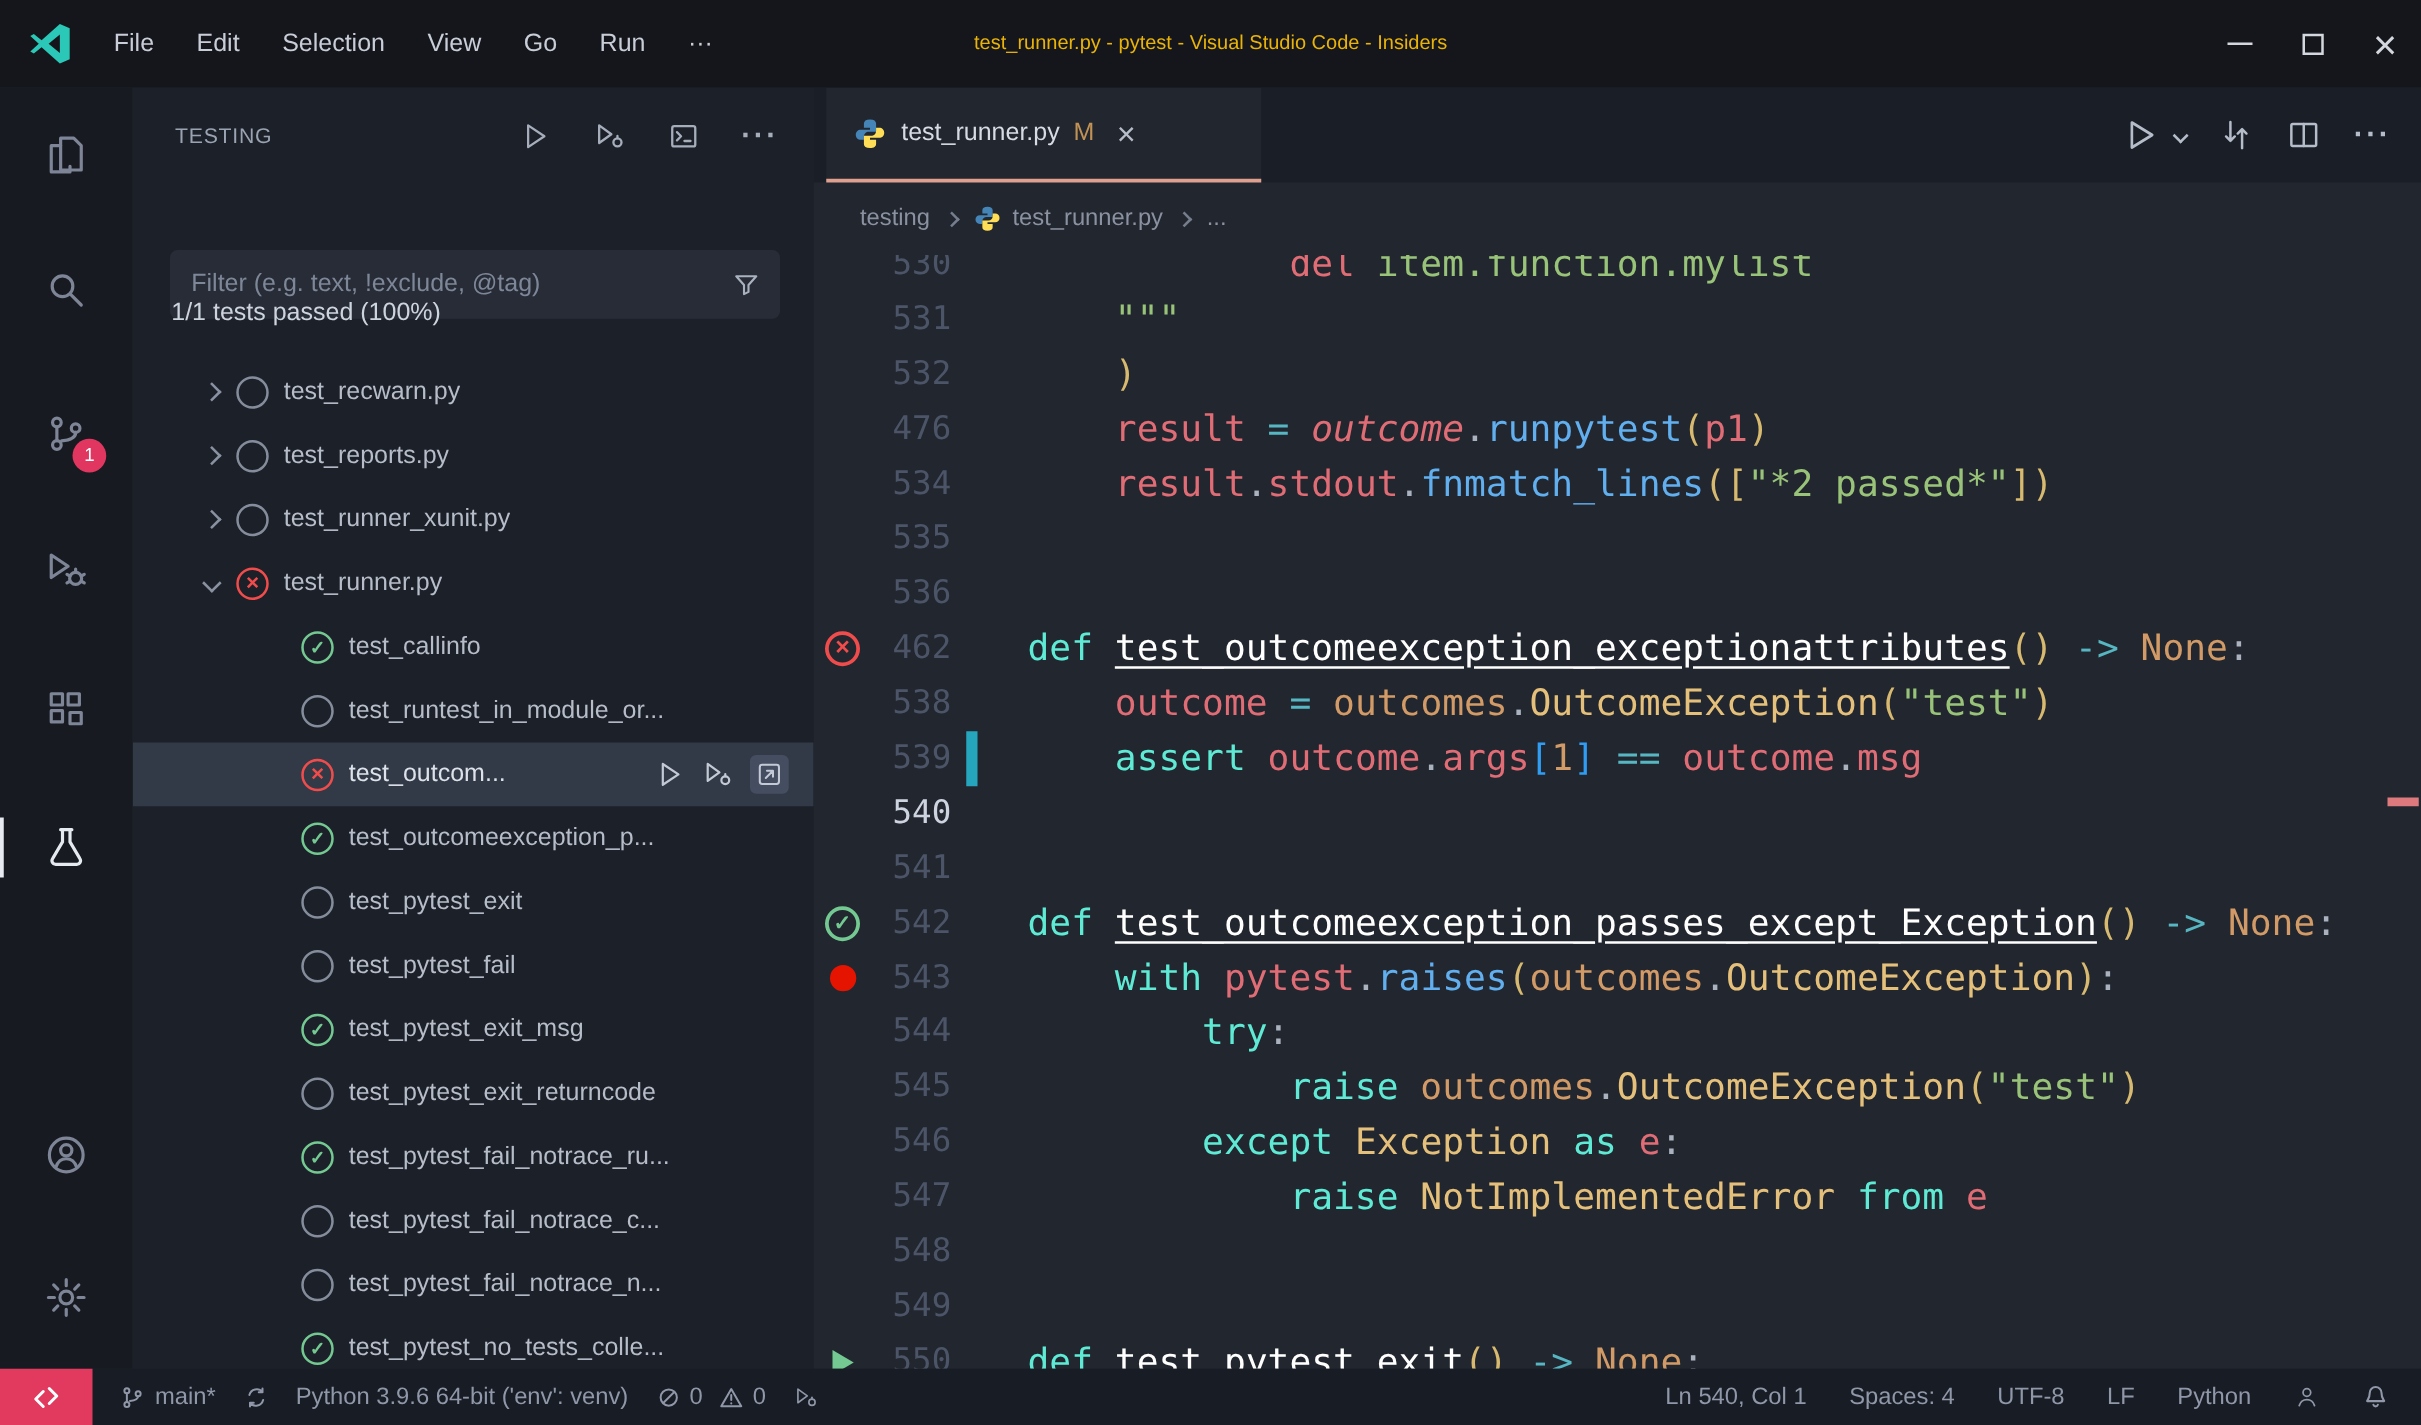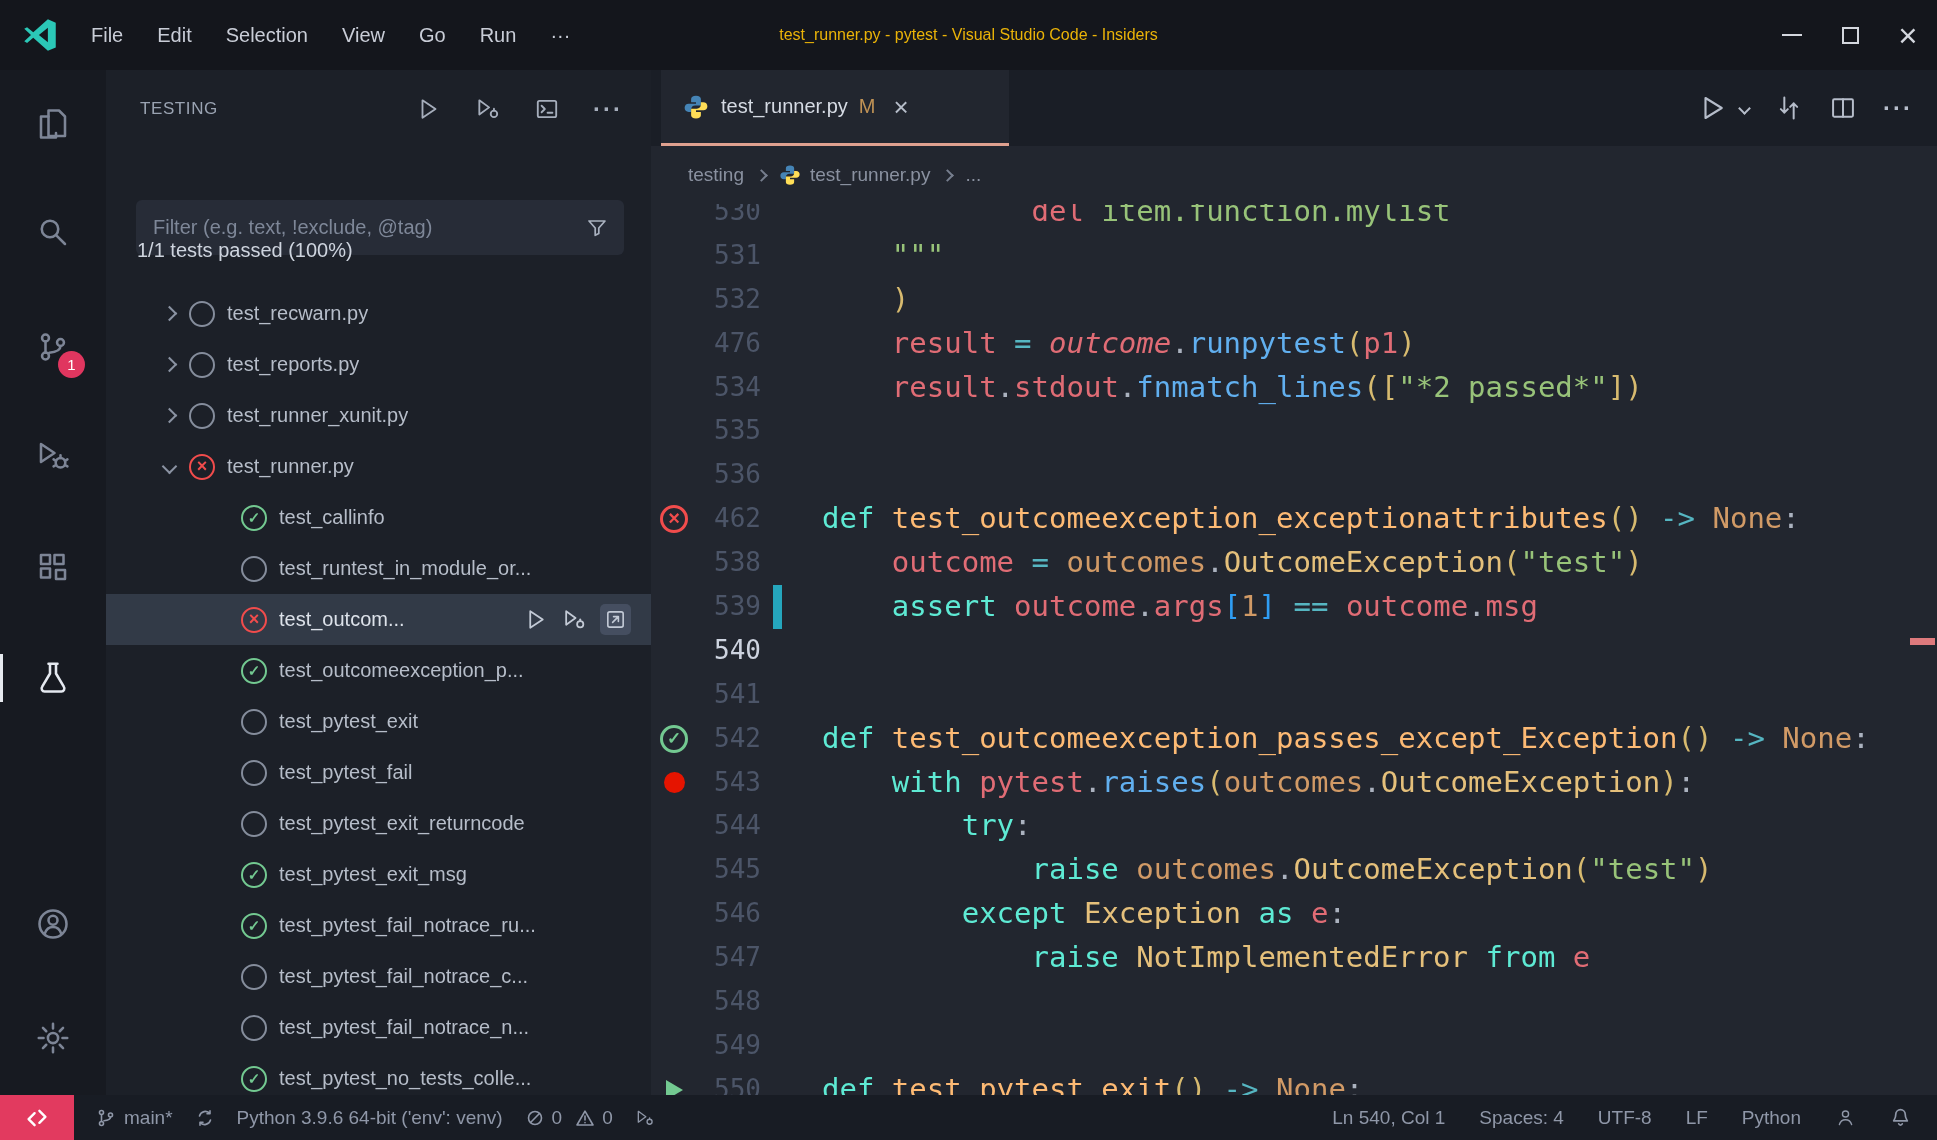--- a/index.html
+++ b/index.html
@@ -90,21 +90,21 @@
   .gi-bp   { width:21px; height:21px; border-radius:50%; background:#e51400; }
   .gi-run  { width:0; height:0; border-left:17px solid #73c991; border-top:10px solid transparent; border-bottom:10px solid transparent; }
   .lnum { width:64px; text-align:right; color:#4c5568; font-size:26px; flex:none; }
   .cl.active .lnum { color:#cdd3df; }
   .gitbar { width:9px; height:43.9px; margin-left:12px; flex:none; }
   .gitbar.mod { background:#25a6bd; }
   .ltext { margin-left:40px; white-space:pre; }
   .tk-d  { color:#abb2bf; }
   .tk-k  { color:#5eead4; }
   .tk-f  { color:#61afef; }
-  .tk-fd { color:#fdba74; text-underline-offset:5px;text-align:right; }
+  .tk-fd { color:#ffffff; text-decoration:underline; text-underline-offset:5px;text-align:right; }
   .tk-s  { color:#98c379; }
   .tk-v  { color:#e06c75; }
   .tk-vi { color:#e06c75; font-style:italic; }
   .tk-cl { color:#e5c07b; }
   .tk-mod{ color:#d19a66; }
   .tk-op { color:#56b6c2; }
   .tk-b1 { color:#d7ba6f; }
   .tk-b2 { color:#2f9df4; }
   .tk-n  { color:#d19a66; }
   .ovr-marker { position:absolute; right:2px; top:568px; width:25px; height:7px; background:#de7a7d; z-index:5; }
@@ -301,26 +301,26 @@
     </div>
     <div class="row lvl1">
       <span class="tico st-none"></span>
       <span class="tlabel">test_pytest_exit</span>
     </div>
     <div class="row lvl1">
       <span class="tico st-none"></span>
       <span class="tlabel">test_pytest_fail</span>
     </div>
     <div class="row lvl1">
-      <span class="tico st-none"></span>
-      <span class="tlabel">test_pytest_exit_returncode</span>
-    </div>
-    <div class="row lvl1">
       <span class="tico st-pass"></span>
       <span class="tlabel">test_pytest_exit_msg</span>
+    </div>
+    <div class="row lvl1">
+      <span class="tico st-none"></span>
+      <span class="tlabel">test_pytest_exit_returncode</span>
     </div>
     <div class="row lvl1">
       <span class="tico st-pass"></span>
       <span class="tlabel">test_pytest_fail_notrace_ru...</span>
     </div>
     <div class="row lvl1">
       <span class="tico st-none"></span>
       <span class="tlabel">test_pytest_fail_notrace_c...</span>
     </div>
     <div class="row lvl1">

